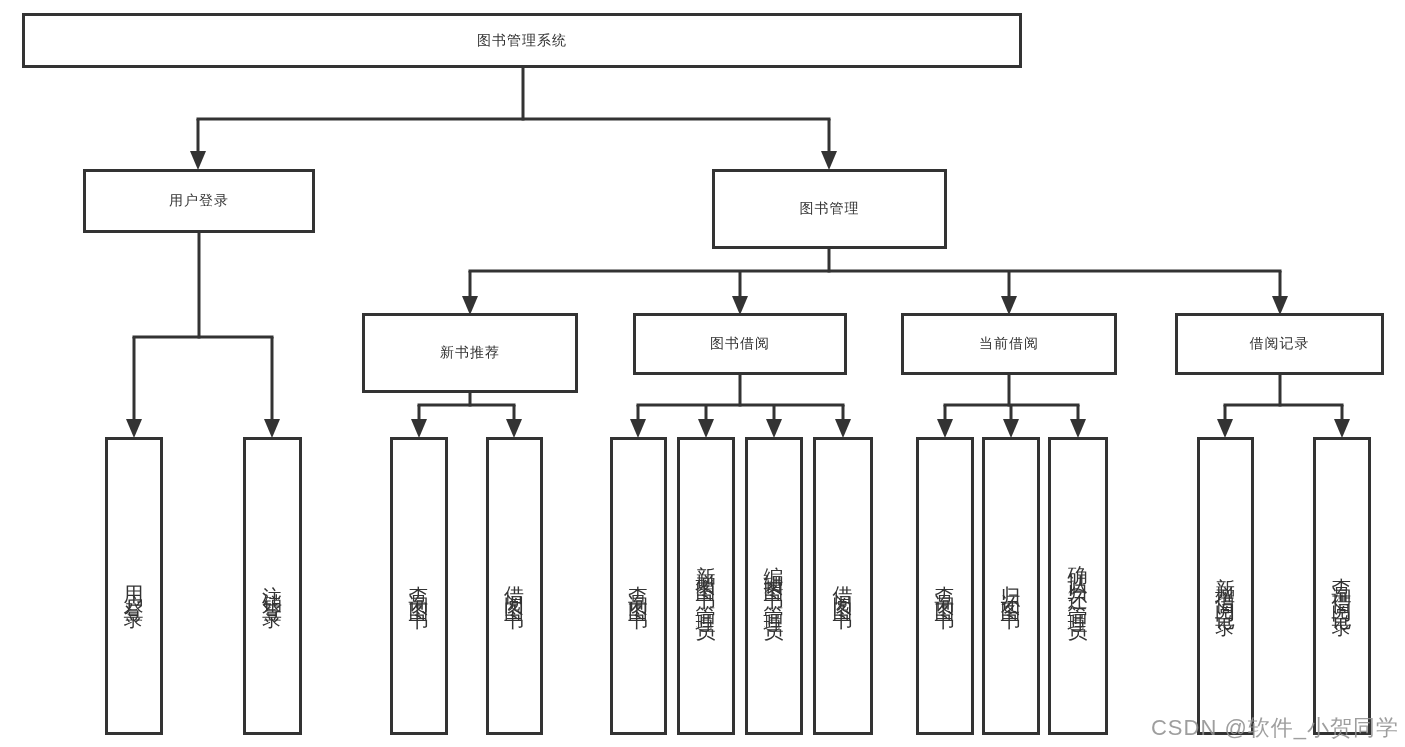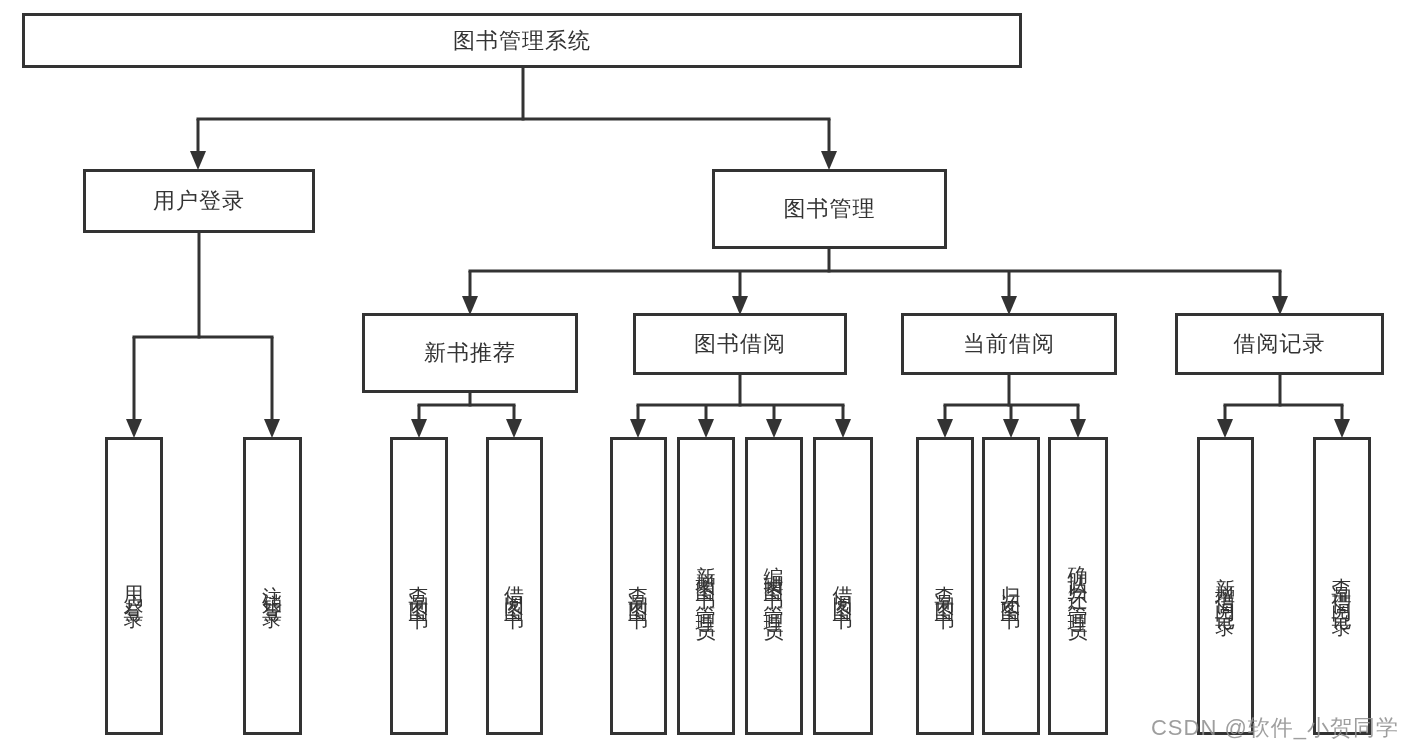--- a/index.html
+++ b/index.html
@@ -13,21 +13,21 @@
   #wires{position:absolute;left:0;top:0;width:1405px;height:747px;}
   .box{
     position:absolute;
     box-sizing:border-box;
     border:3px solid #333333;
     background:#ffffff;
     color:#333333;
     display:flex;
     align-items:center;
     justify-content:center;
-    font-size:22px;
+    font-size:14px;
     letter-spacing:1px;
     text-align:center;
     z-index:2;
   }
   .leaf{
     top:437px;
     height:298px;
     writing-mode:vertical-rl;
     text-orientation:mixed;
     font-size:20px;

